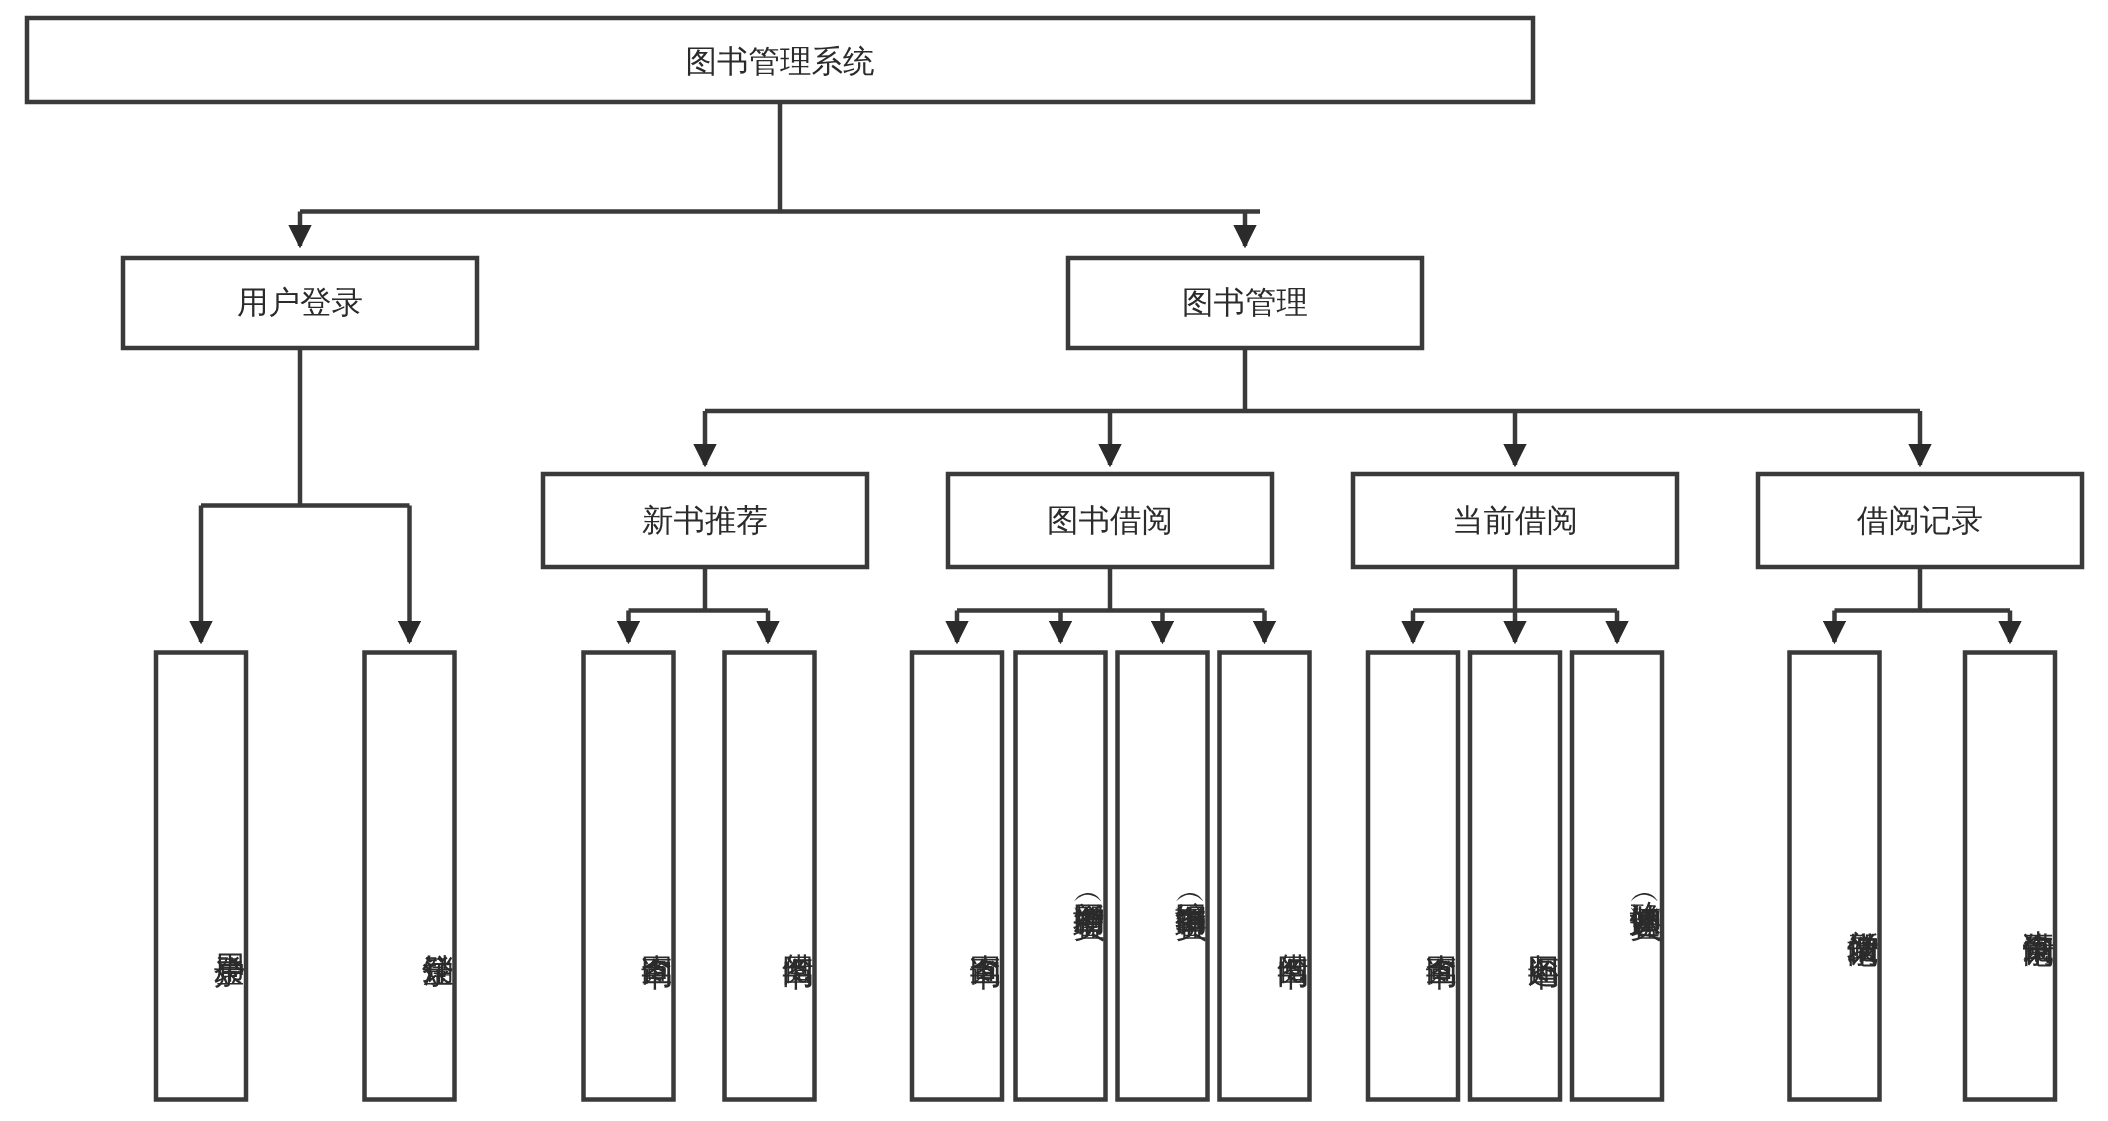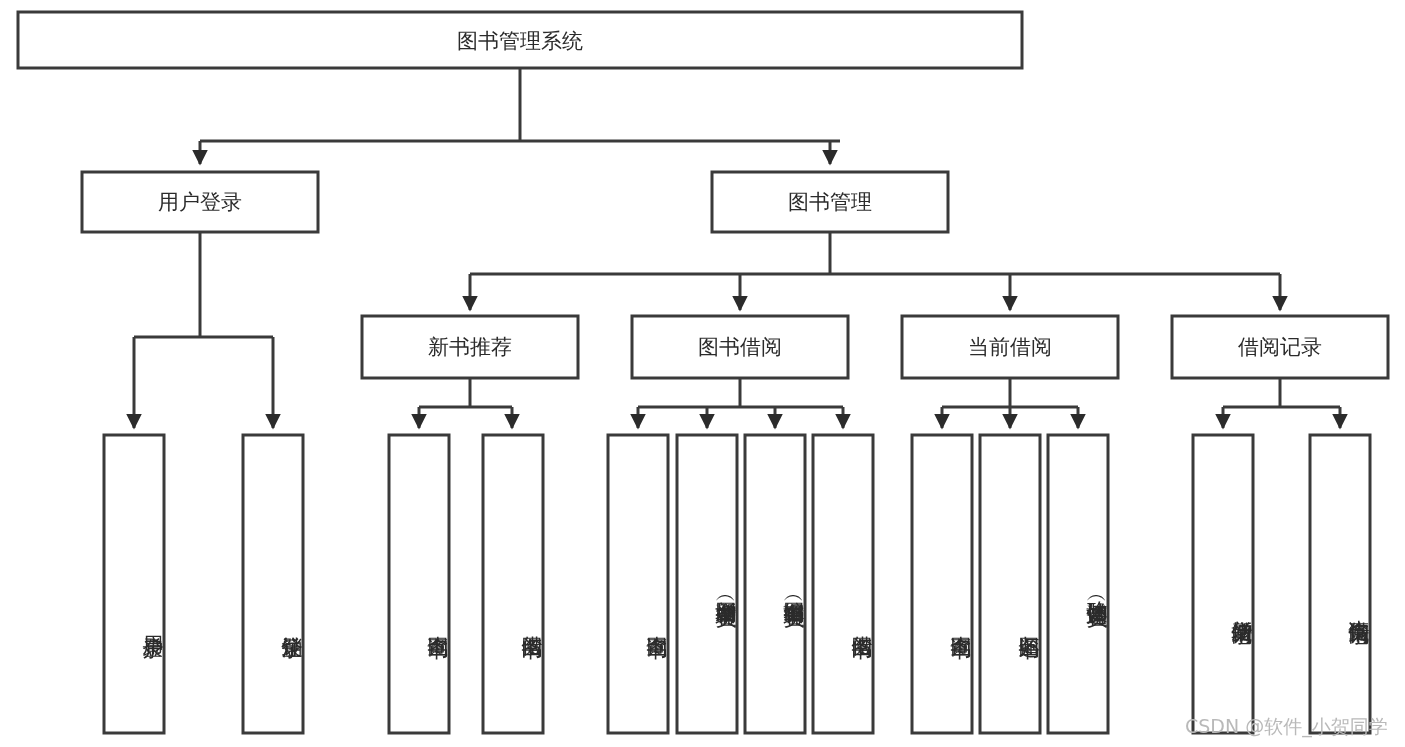--- a/index.html
+++ b/index.html
@@ -193,15 +193,14 @@
   <div class="vlabel" style="left:745px; top:444px; width:60px; height:289px;">编辑图书（管理员）</div>
   <div class="vlabel" style="left:813px; top:508px; width:60px; height:225px;">借阅图书</div>
 
   <div class="vlabel" style="left:912px; top:508px; width:60px; height:225px;">查询图书</div>
   <div class="vlabel" style="left:980px; top:508px; width:60px; height:225px;">归还图书</div>
   <div class="vlabel" style="left:1048px; top:444px; width:60px; height:289px;">确认归还（管理员）</div>
 
   <div class="vlabel" style="left:1193px; top:478px; width:60px; height:255px;">新增借阅记录</div>
   <div class="vlabel" style="left:1310px; top:478px; width:60px; height:255px;">查询借阅记录</div>
 
-  <div class="watermark">CSDN @软件_小贺同学</div>
 
 </div>
 
 </body></html>

